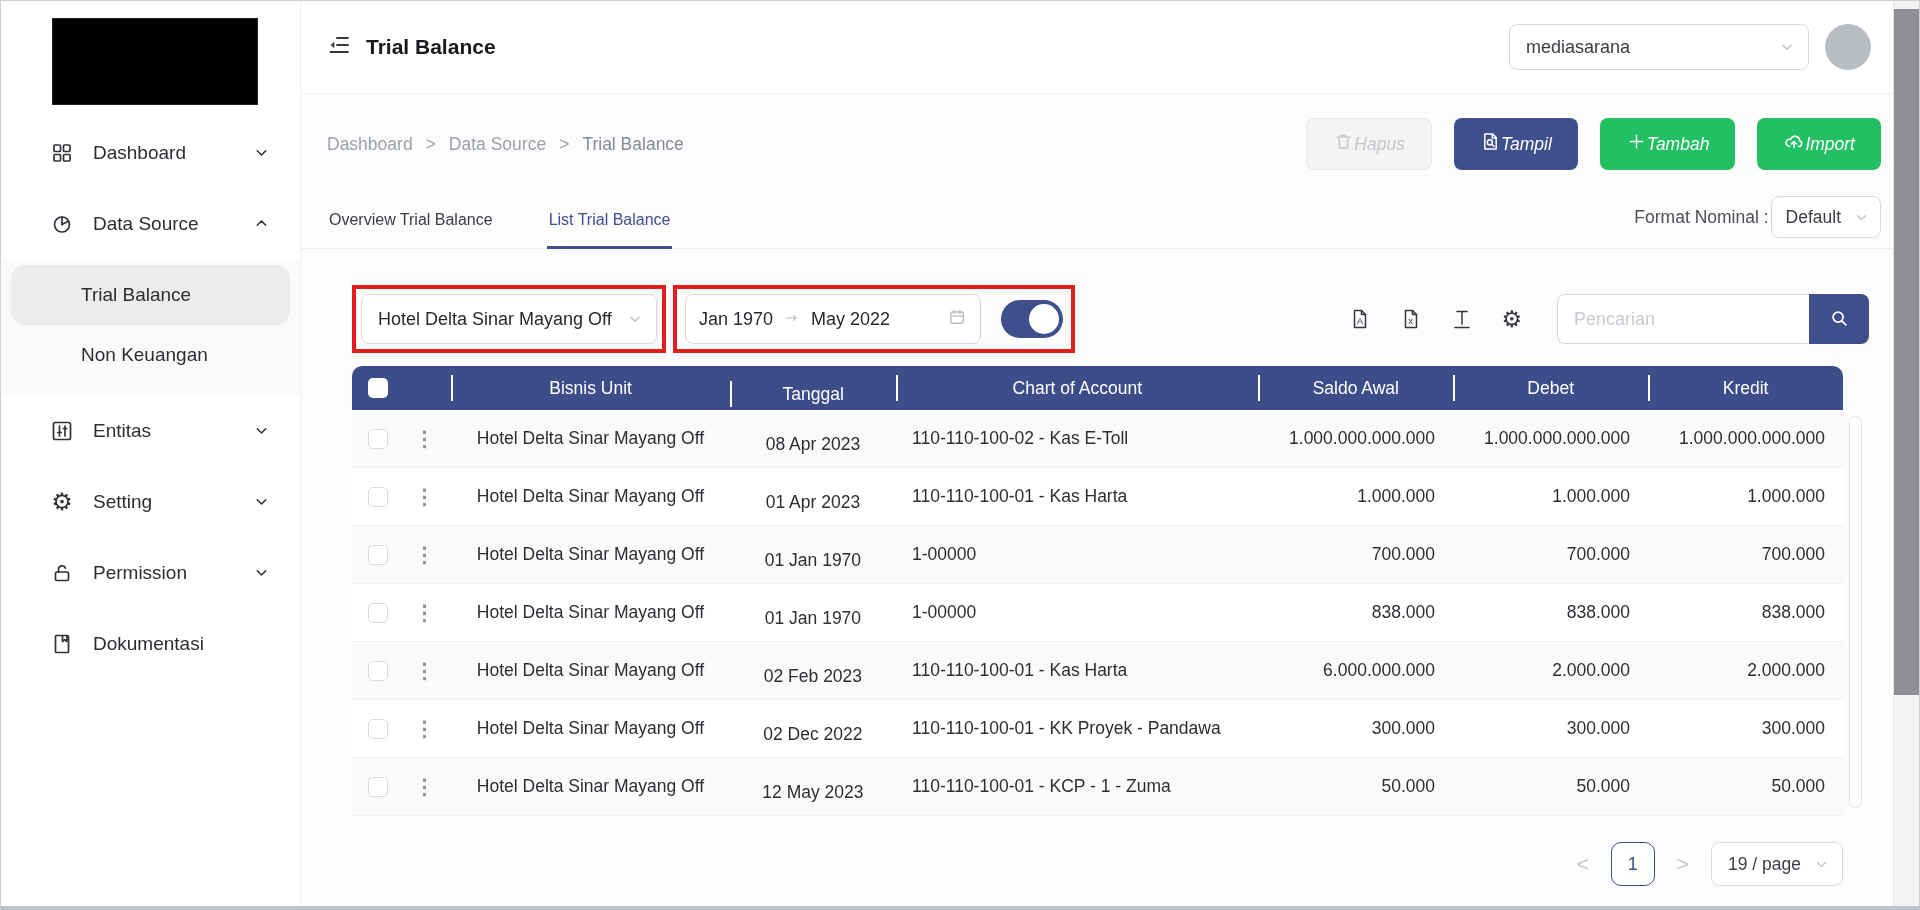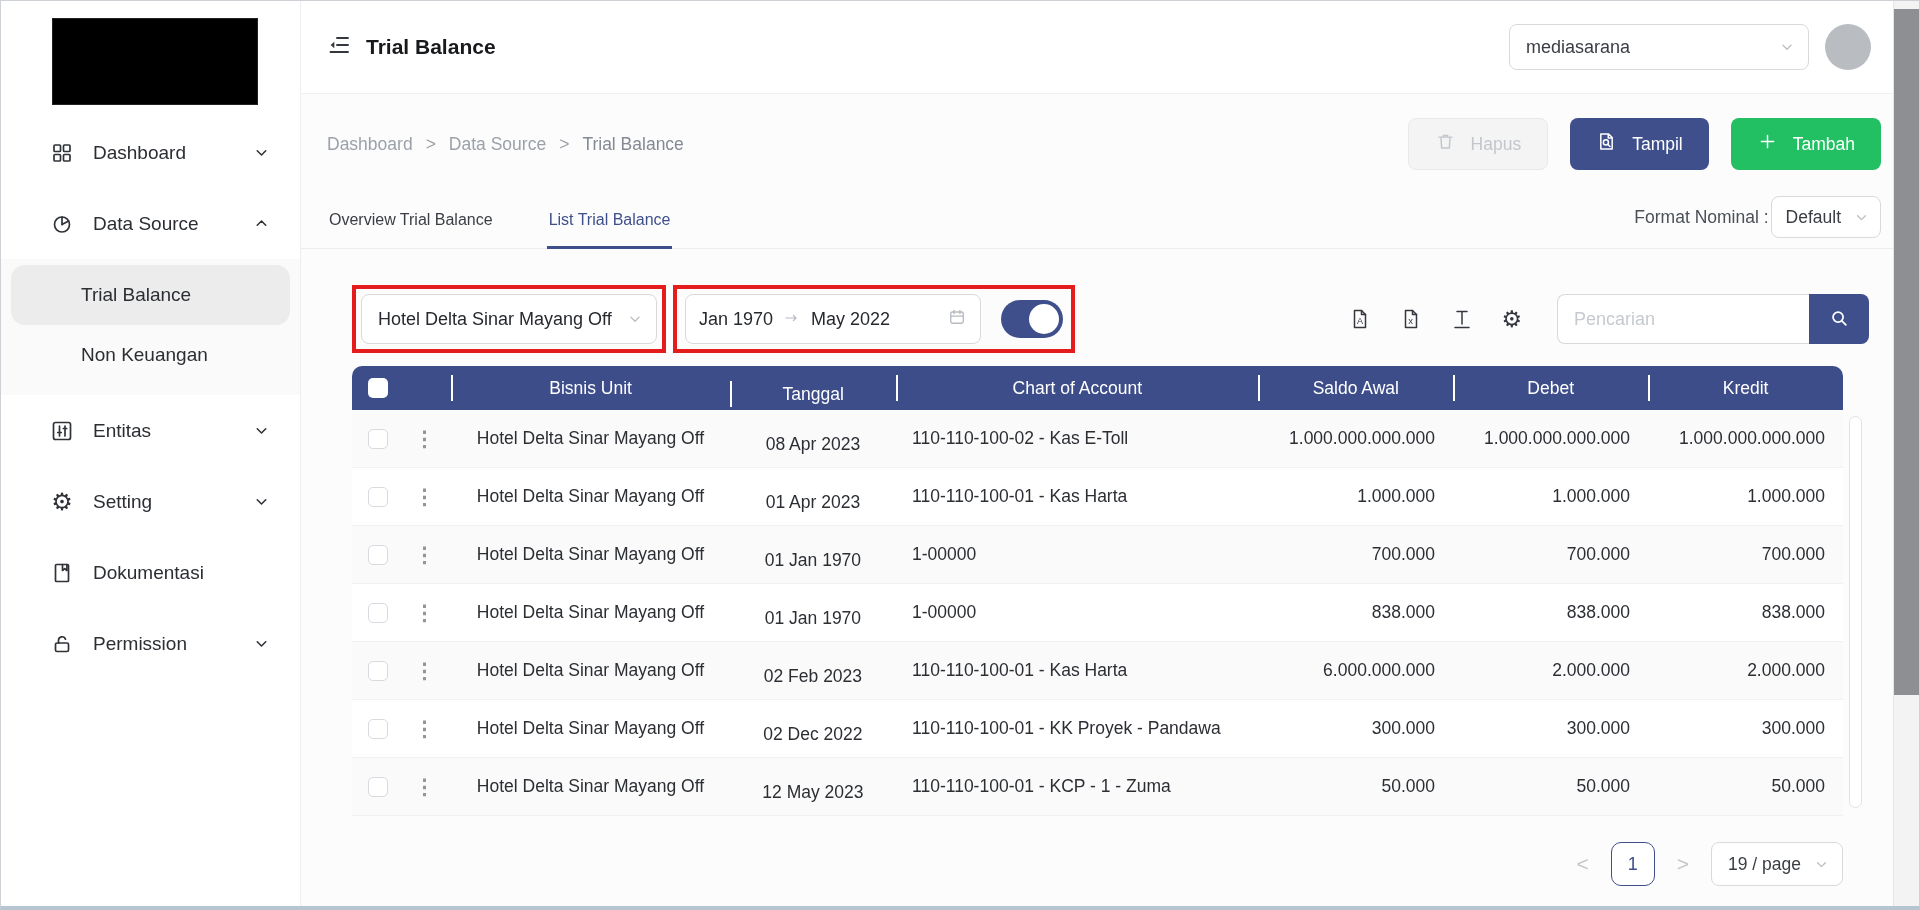--- a/index.html
+++ b/index.html
@@ -29,22 +29,22 @@
   .topbar-right { margin-left:auto; display:flex; align-items:center; gap:16px; }
   .workspace-select { width:300px; height:46px; border:1px solid #d9d9d9; border-radius:8px; background:#fff;
             display:flex; align-items:center; padding:0 12px 0 16px; font-size:18px; color:#3a3e44; cursor:pointer; }
   .workspace-select .chev { margin-left:auto; }
   .avatar { width:46px; height:46px; border-radius:50%; background:#b9bdc2; cursor:pointer; }
 
   .row-toolbar { display:flex; align-items:center; padding:24px 38px 0 26px; }
   .breadcrumb { display:flex; align-items:center; gap:13px; font-size:17.5px; color:#9ba1a9; }
   .breadcrumb .crumb-last { color:#848a93; }
   .buttons { margin-left:auto; display:flex; gap:22px; }
-  .btn { height:52px; border:none; border-radius:8px; display:flex; align-items:center; gap:15px;
-         padding:0 26px; font-size:17.5px; font-family:inherit; cursor:pointer; }
+  .btn { height:52px; border:none; border-radius:8px; display:flex; align-items:center; gap:0;
+         padding:0 26px; font-size:17.5px; font-family:inherit; cursor:pointer;font-style:italic; }
   .btn-disabled { background:#f4f4f5; color:#c3c7cc; border:1px solid #e9e9ea; cursor:default; }
   .btn-indigo { background:#3e4f8c; color:#fff; }
   .btn-green  { background:#22c063; color:#fff; }
   .btn svg { stroke-width:1.7; fill:none; stroke-linecap:round; stroke-linejoin:round; }
 
   .row-tabs { display:flex; align-items:flex-end; padding:26px 38px 0 26px; border-bottom:1px solid #ecedef; }
   .tab { font-size:16px; color:#3a3e44; padding:0 2px 17px 2px; margin-right:52px; border-bottom:3px solid transparent;
          margin-bottom:-1px; cursor:pointer; }
   .tab.active { color:#3e4f8c; font-weight:500; border-bottom-color:#3e4f8c; }
   .format { margin-left:auto; display:flex; align-items:center; gap:2px; padding-bottom:10px;
@@ -189,40 +189,40 @@
         <span class="chev">
             <svg width="17" height="17" viewBox="0 0 24 24" fill="none" stroke="#2f3338" stroke-width="2.2" stroke-linecap="round" stroke-linejoin="round">
               <path d="M6 9.5l6 6 6-6"></path>
             </svg>
           </span>
       </div>
 
       <div class="nav-item">
         <span class="ni-icon">
           <svg class="icon" width="24" height="24" viewBox="0 0 24 24">
-              <rect x="5.5" y="3.5" width="13" height="17" rx="1"></rect>
-              <path d="M12.5 3.5v6l2.2-1.8 2.2 1.8v-6"></path>
-            </svg>
-        </span>
-        <span>Dokumentasi</span>
-      </div>
-
-      <div class="nav-item">
-        <span class="ni-icon">
-          <svg class="icon" width="24" height="24" viewBox="0 0 24 24">
               <path d="M8.5 11V8.2a3.6 3.6 0 0 1 7-1"></path>
               <rect x="5.5" y="11" width="13" height="8.5" rx="1.5"></rect>
             </svg>
         </span>
         <span>Permission</span>
         <span class="chev">
             <svg width="17" height="17" viewBox="0 0 24 24" fill="none" stroke="#2f3338" stroke-width="2.2" stroke-linecap="round" stroke-linejoin="round">
               <path d="M6 9.5l6 6 6-6"></path>
             </svg>
           </span>
+      </div>
+
+      <div class="nav-item">
+        <span class="ni-icon">
+          <svg class="icon" width="24" height="24" viewBox="0 0 24 24">
+              <rect x="5.5" y="3.5" width="13" height="17" rx="1"></rect>
+              <path d="M12.5 3.5v6l2.2-1.8 2.2 1.8v-6"></path>
+            </svg>
+        </span>
+        <span>Dokumentasi</span>
       </div>
 
     </nav>
   </aside>
 
   <div class="main">
 
     <header class="topbar">
       <span>
         <svg width="24" height="24" viewBox="0 0 24 24" fill="none" stroke="#34383e" stroke-width="1.9" stroke-linecap="round">
@@ -266,20 +266,27 @@
                 <path d="M13.4 15.1l2.6 2.6"></path>
               </svg></span>
           <span>Tampil</span>
         </button>
         <button class="btn btn-green">
           <span><svg width="21" height="21" viewBox="0 0 24 24" stroke="#fff" stroke-width="2">
                 <path d="M12 5v14M5 12h14"></path>
               </svg></span>
           <span>Tambah</span>
         </button>
+        <button class="btn btn-green">
+          <span><svg width="22" height="22" viewBox="0 0 24 24" stroke="#fff">
+                <path d="M7.3 17a4 4 0 1 1 .9-7.9 5.2 5.2 0 0 1 10 1.4 3.3 3.3 0 0 1-1.2 6.4"></path>
+                <path d="M12 11.5V18M9.3 14.1L12 11.4l2.7 2.7"></path>
+              </svg></span>
+          <span>Import</span>
+        </button>
       </div>
     </div>
 
     <div class="row-tabs">
       <div class="tab">Overview Trial Balance</div>
       <div class="tab active">List Trial Balance</div>
       <div class="format">
         <span>Format Nominal :</span>
         <div class="mini-select">
           <span>Default</span>

